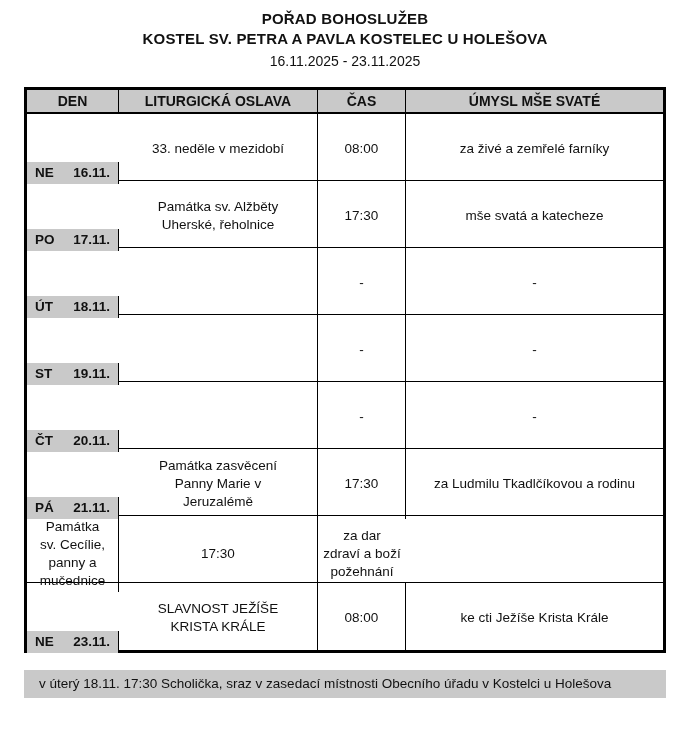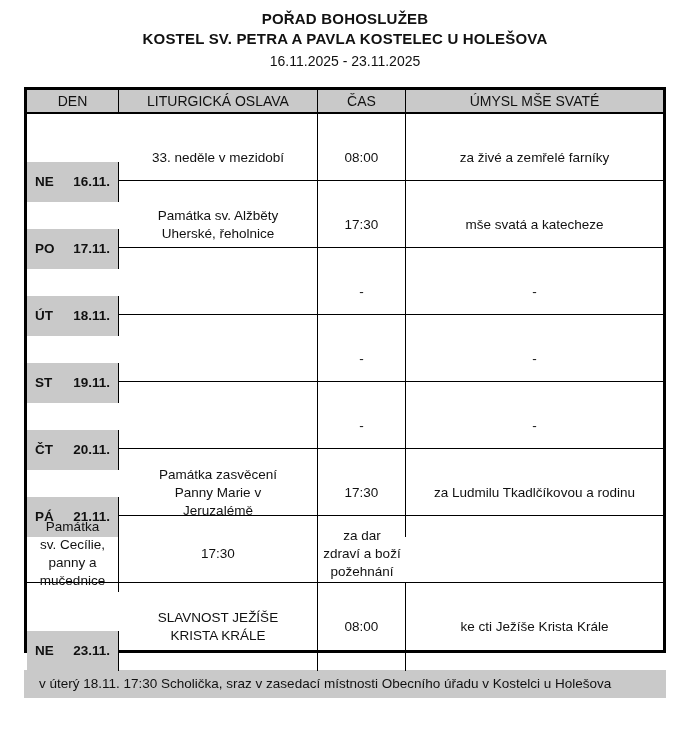--- a/index.html
+++ b/index.html
@@ -31,21 +31,21 @@
   .t-row{
     display:grid;
     grid-template-columns:92px 199px 88px 1fr;
   }
   .t-header{
     height:24px;
     background:var(--header-bg);
     border-bottom:2px solid var(--border);
   }
   .t-header .t-cell{
-    font-weight:normal;
+    font-weight:bold;
     font-size:14px;
     display:flex;align-items:center;justify-content:center;
   }
   .t-body .t-row{
     height:67px;
     border-bottom:1px solid var(--border);
   }
   .t-body .t-row:last-child{border-bottom:none;}
   .t-cell{
     border-right:1px solid var(--border);
@@ -53,21 +53,21 @@
     text-align:center;
     font-size:13.5px;
     line-height:18px;
     padding:2px 5px;
   }
   .t-cell:last-child{border-right:none;}
   .day-cell{
     background:var(--day-bg);
     font-weight:bold;
     justify-content:space-between;
-    padding:11px 8px;
+    padding:2px 8px;
     text-align:left;
     margin-top:48px;
   }
   .celebration-cell{padding:2px 20px;}
 
   .footer-note{
     margin:17px 0 0 24px;
     width:642px;
     background:var(--footer-bg);
     font-size:13.5px;

